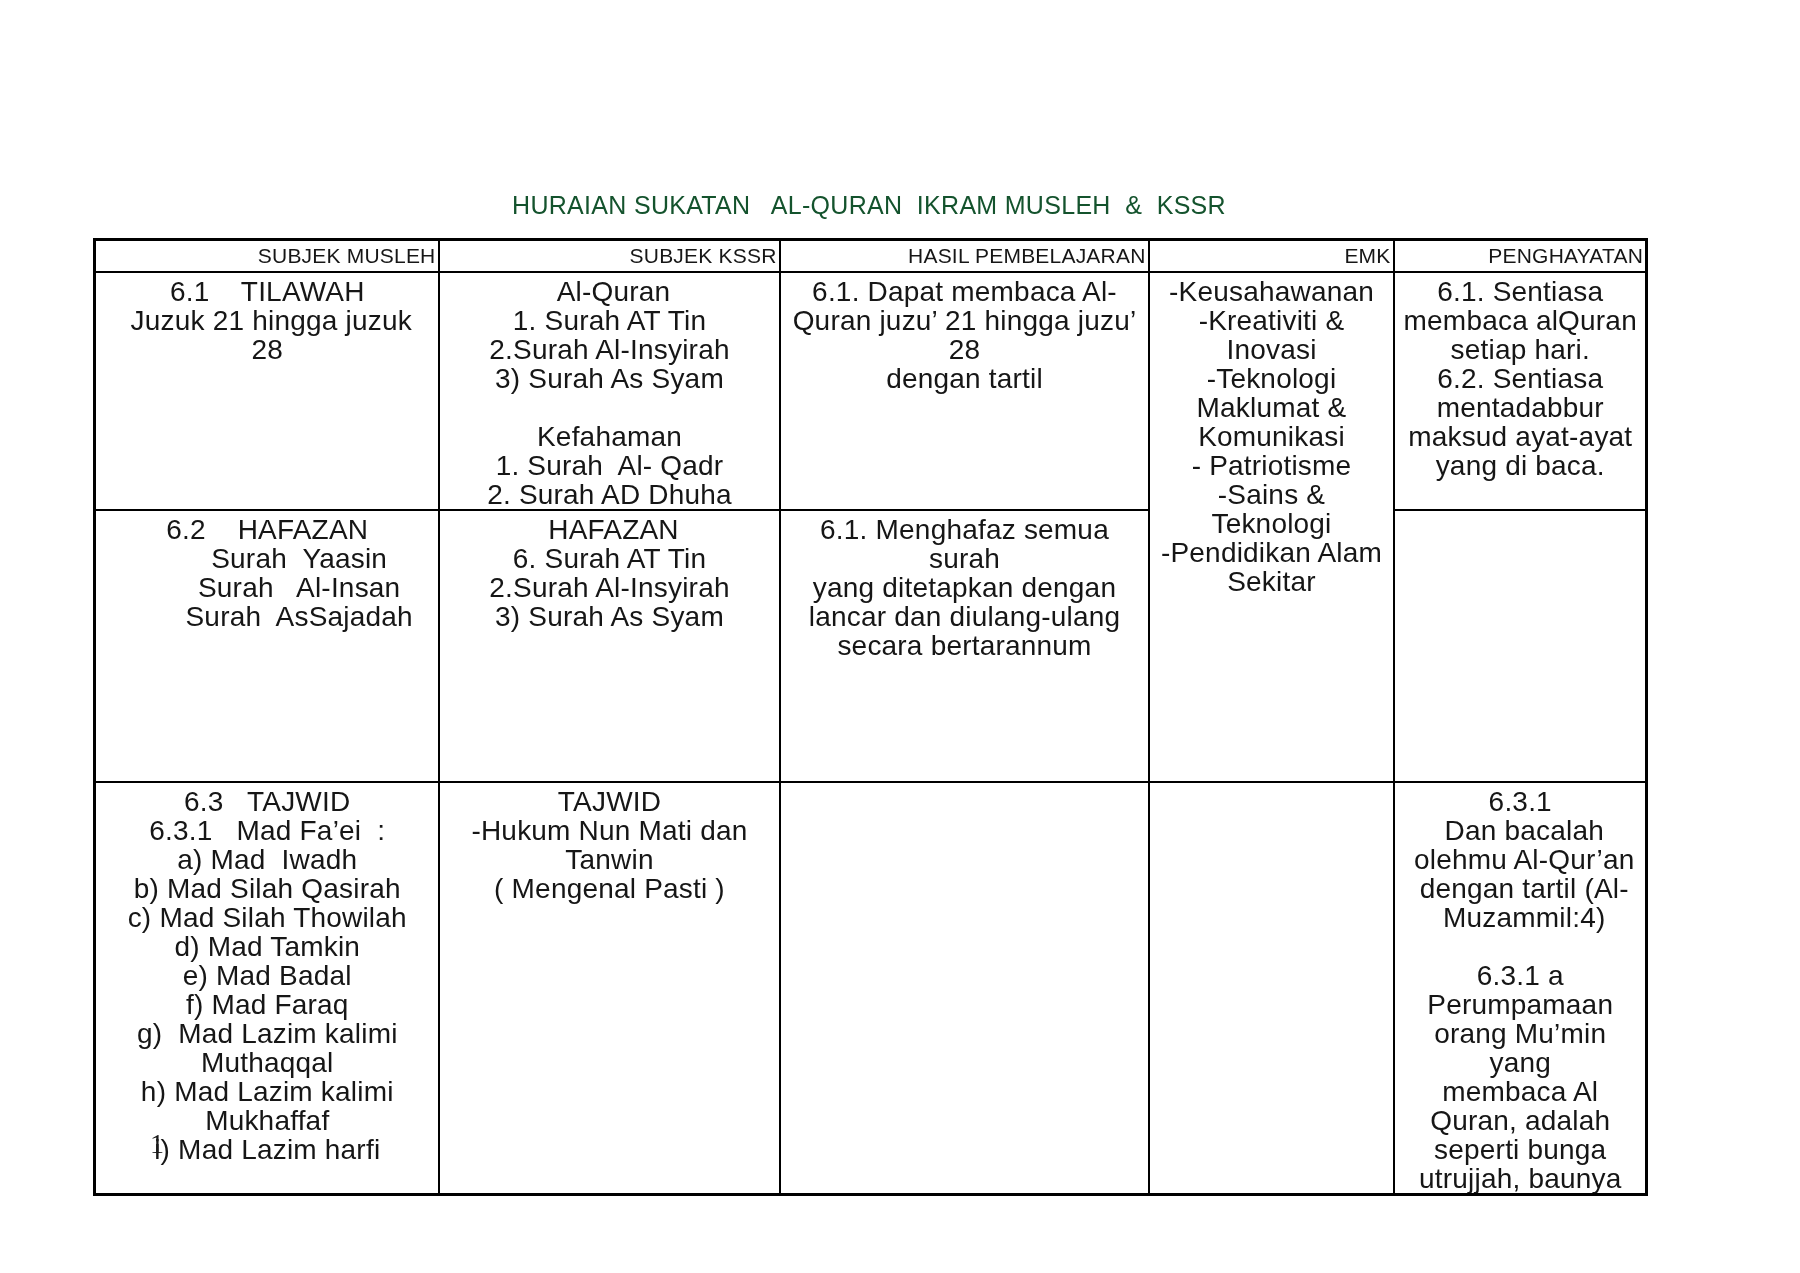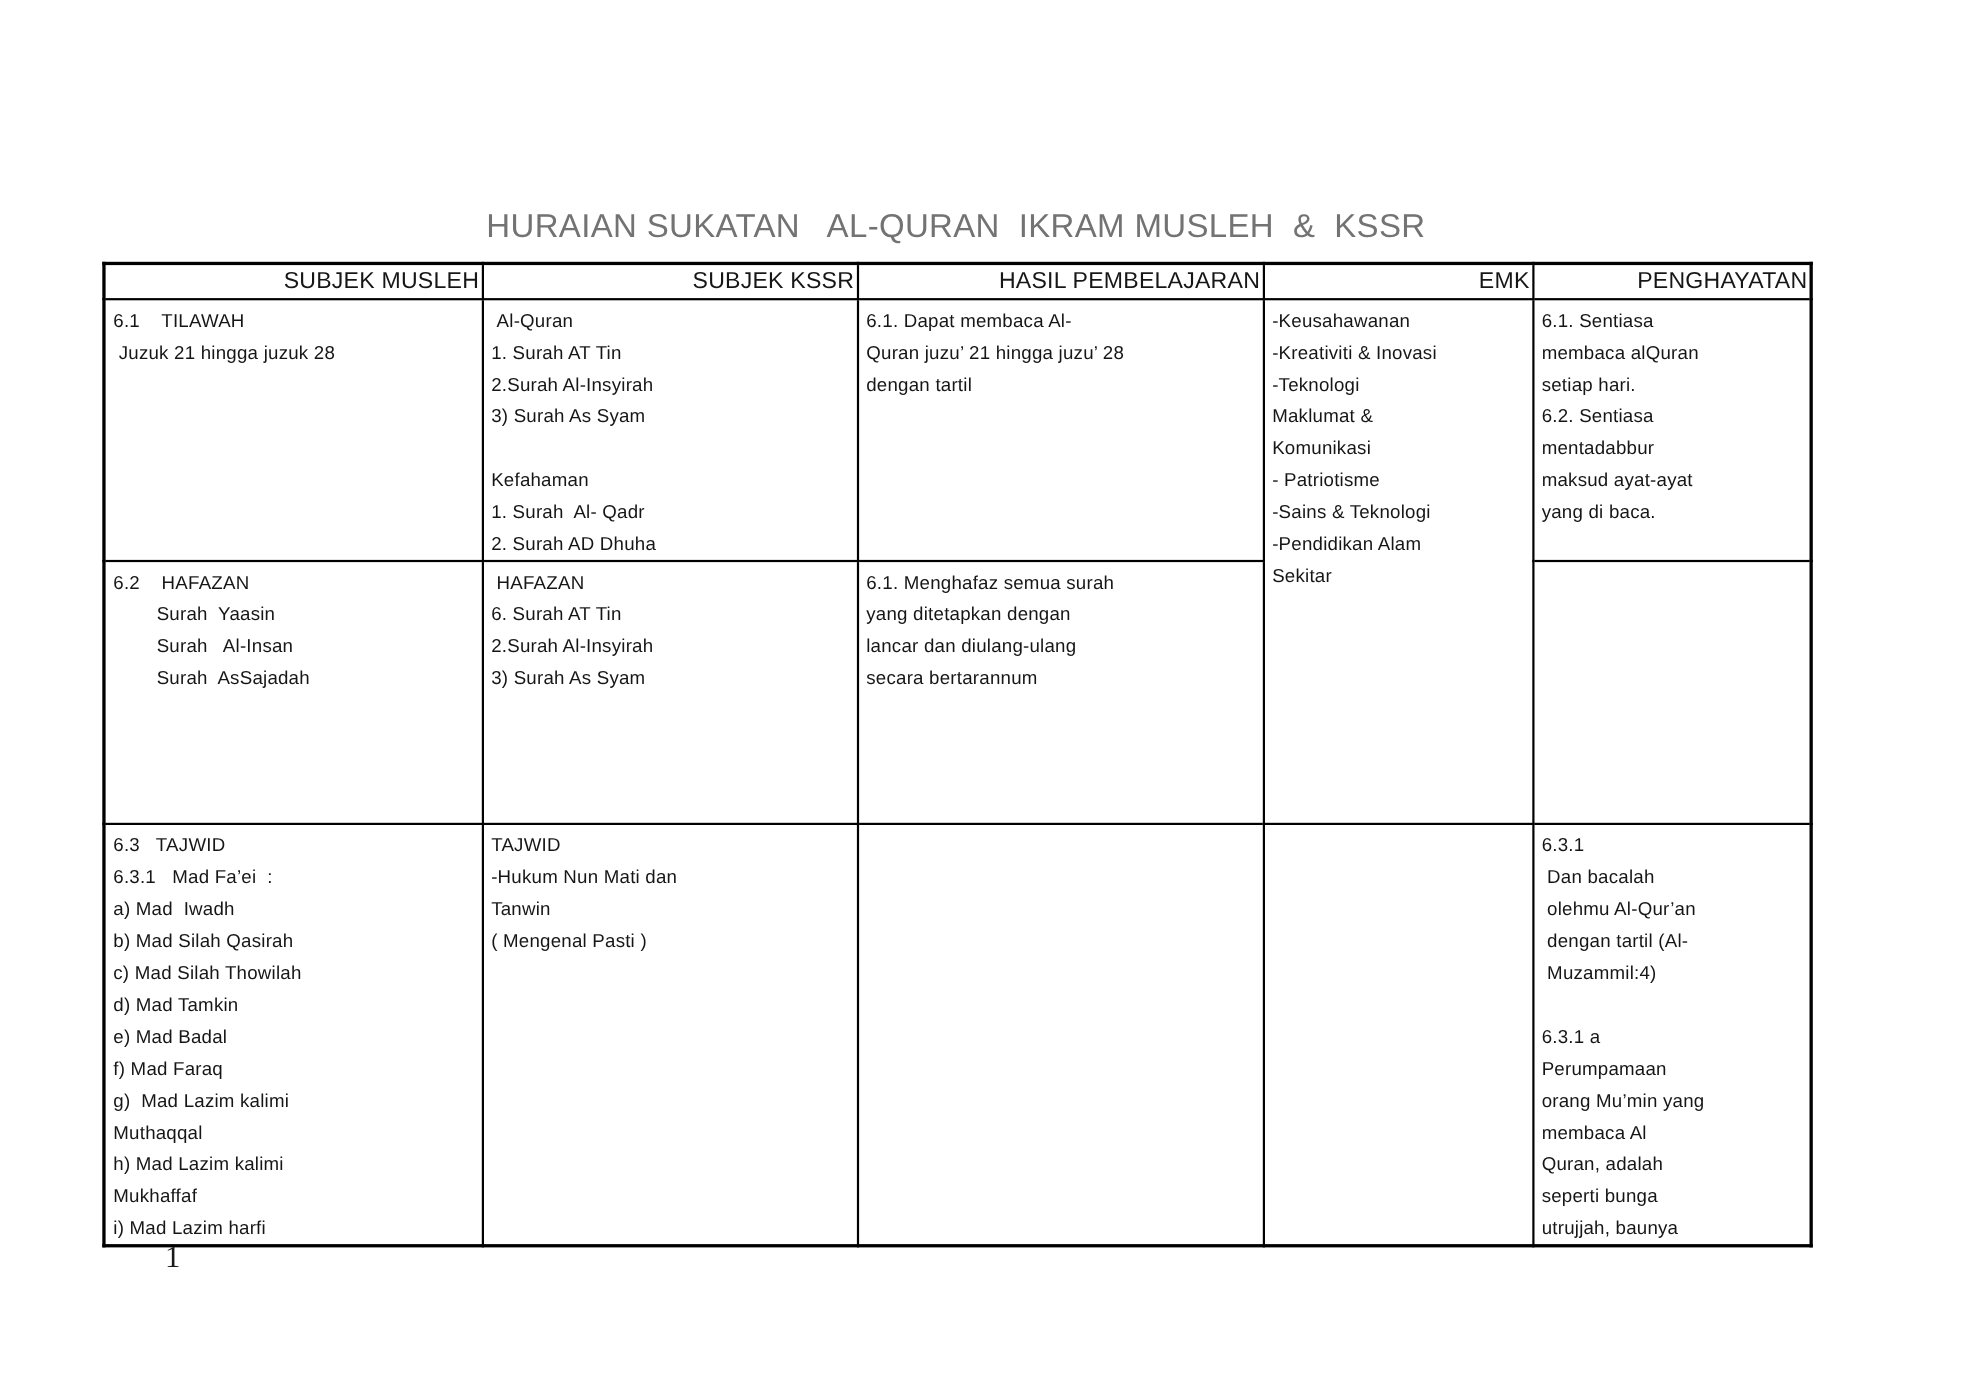--- a/index.html
+++ b/index.html
@@ -15,24 +15,24 @@
     font-family: "Liberation Sans", sans-serif;
     color: #161616;
     overflow: hidden;
   }
   .doc-title {
     position: absolute;
     left: 93px;
     top: 133px;
     width: 1552px;
     text-align: center;
-    font-size: 30px;
+    font-size: 25px;
     line-height: 29px;
     white-space: pre-wrap;
-    color: #737373;
+    color: #14532d;
     letter-spacing: 0.3px;
   }
   table.curriculum {
     position: absolute;
     left: 93px;
     top: 238px;
     width: 1552px;
     border-collapse: collapse;
     table-layout: fixed;
     border: 3px solid #000;
@@ -50,27 +50,28 @@
     text-align: right;
     vertical-align: middle;
     font-size: 21px;
     padding: 0 2px;
     letter-spacing: 0.2px;
   }
   table.curriculum td {
     padding: 4px 6px 0 7px;
   }
   .cell {
-    font-size: 17px;
+    font-size: 28px;
     line-height: 29px;
     white-space: pre-wrap;
     letter-spacing: 0.2px;
+    text-align: center;
   }
   tr.row-1 { height: 233px; }
-  tr.row-2 { height: 239px; margin-top: 47px; }
+  tr.row-2 { height: 272px; margin-top: 47px; }
   tr.row-3 { height: 377px; }
   .page-number {
     position: absolute;
     left: 150px;
     top: 1128px;
     font-family: "Liberation Serif", serif;
     font-size: 28px;
     color: #1a1a1a;
   }
 </style>

